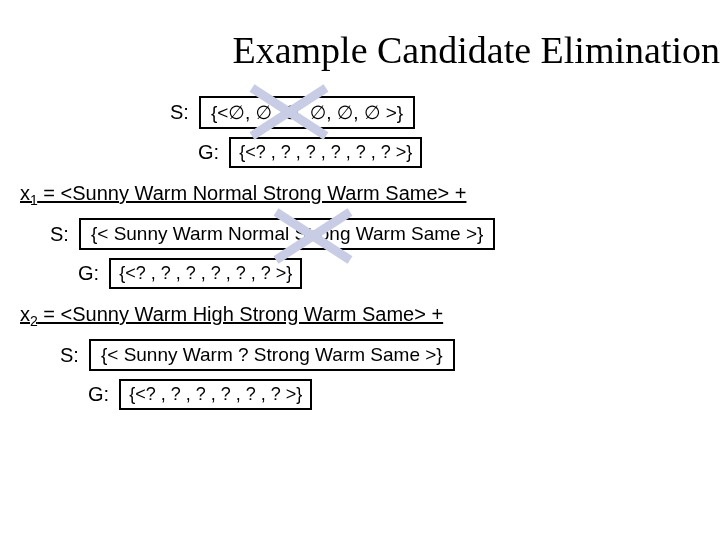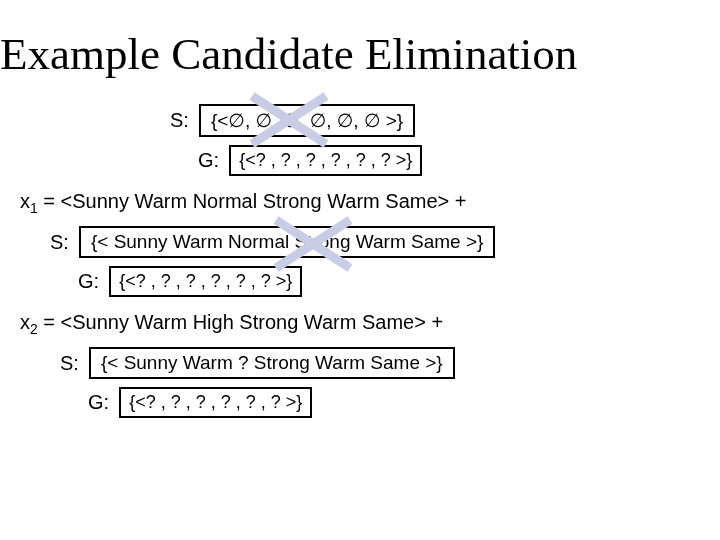--- a/index.html
+++ b/index.html
@@ -7,22 +7,22 @@
     padding: 0;
     width: 720px;
     height: 540px;
     font-family: Verdana, Geneva, sans-serif;
     background: #fff;
     color: #000;
     position: relative;
   }
   .title {
     font-family: "Times New Roman", Times, serif;
-    font-size: 45px;
-    text-align: left;
+    font-size: 38px;
+    text-align: right;
     margin-top: 28px;
     margin-bottom: 24px;
   }
   .row {
     display: flex;
     align-items: center;
     margin: 8px 0;
   }
   .label {
     font-size: 20px;
@@ -37,20 +37,21 @@
   }
   .boxed-sm {
     border: 2px solid #000;
     padding: 3px 8px;
     font-size: 18px;
     white-space: nowrap;
   }
   .example {
     font-size: 20px;
     margin: 14px 0 10px 20px;
+    text-decoration: underline;
   }
   .sub {
     vertical-align: sub;
     font-size: 14px;
   }
   .cross {
     position: absolute;
     pointer-events: none;
   }
   .cross line {

